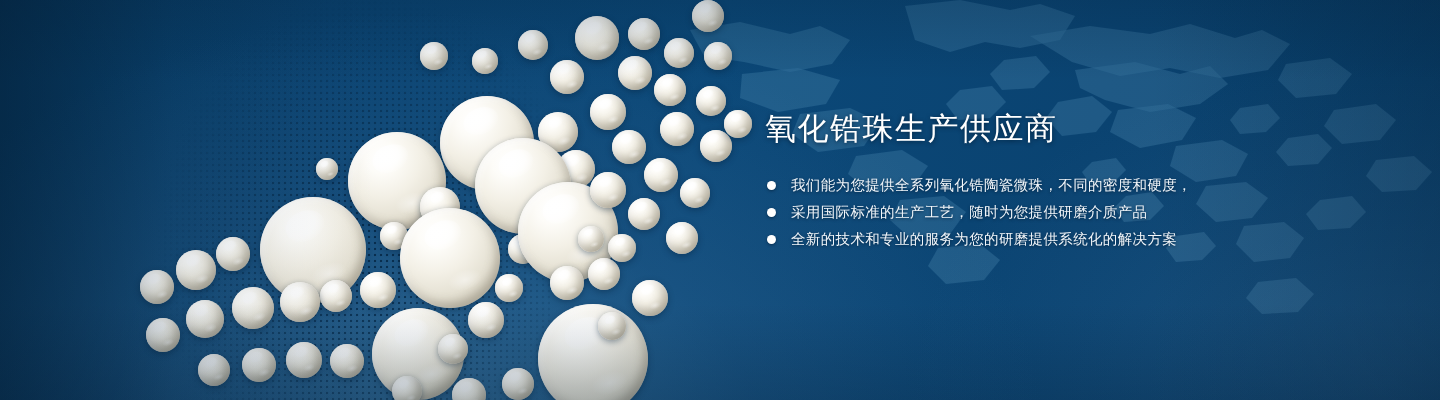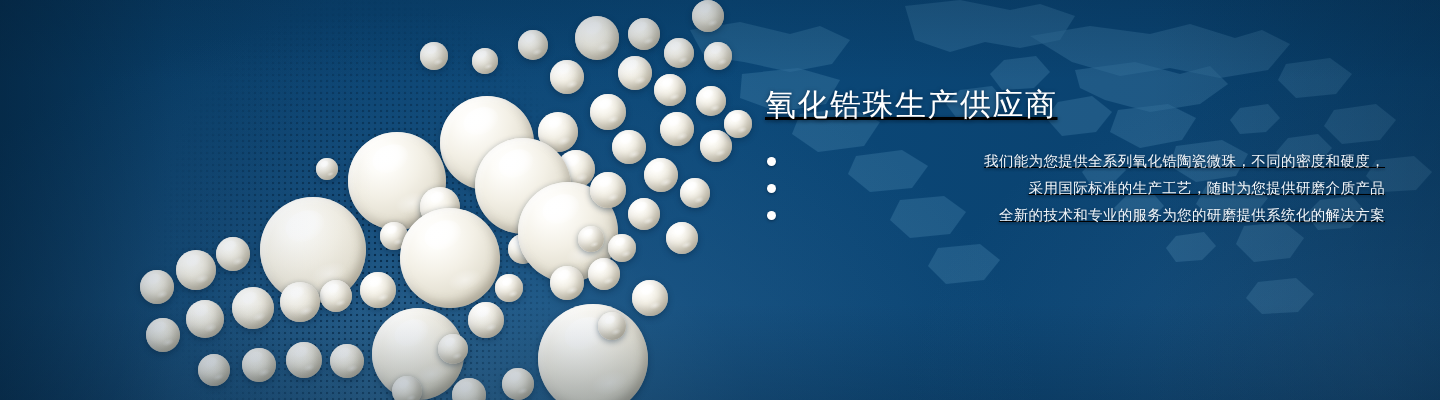--- a/index.html
+++ b/index.html
@@ -103,23 +103,22 @@
     height: 20%;
     border-radius: 50%;
     background: radial-gradient(ellipse at 50% 50%, rgba(255,255,255,0.45) 0%, rgba(255,255,255,0) 72%);
     transform: rotate(-18deg);
   }
 
   
   .copy {
     position: absolute;
     left: 765px;
-    top: 88px;
+    top: 112px;
     width: 620px;
-    text-decoration: underline;
   }
   .headline {
     margin: 0 0 26px 0;
     font-size: 31px;
     font-weight: 400;
     line-height: 1.12;
     letter-spacing: 1.5px;
     color: #ffffff;
     text-shadow: 0 1px 4px rgba(2,24,45,0.72);
     white-space: nowrap;
@@ -142,21 +141,21 @@
   .bullet-dot {
     position: absolute;
     left: 2px;
     top: 8px;
     width: 9px;
     height: 9px;
     border-radius: 50%;
     background: #ffffff;
     box-shadow: 0 1px 3px rgba(2,24,45,0.55);
   }
-  .bullet-line { display: block; text-align: right; }
+  .bullet-line { display: block; }
 </style>
 </head>
 <body>
 
 <div class="banner">
 
   <div class="bg-base"></div>
 
   <div class="bg-map">
     <svg viewBox="0 0 1440 400" preserveAspectRatio="none" aria-hidden="true">

